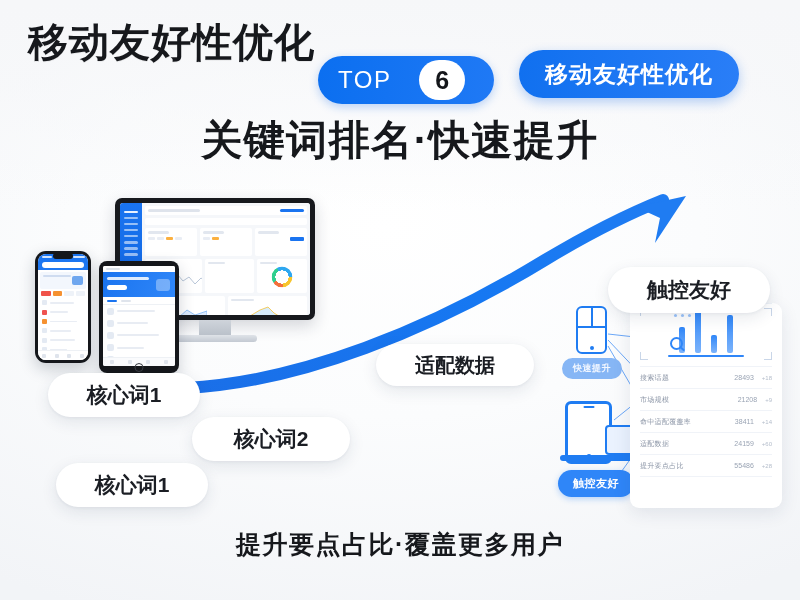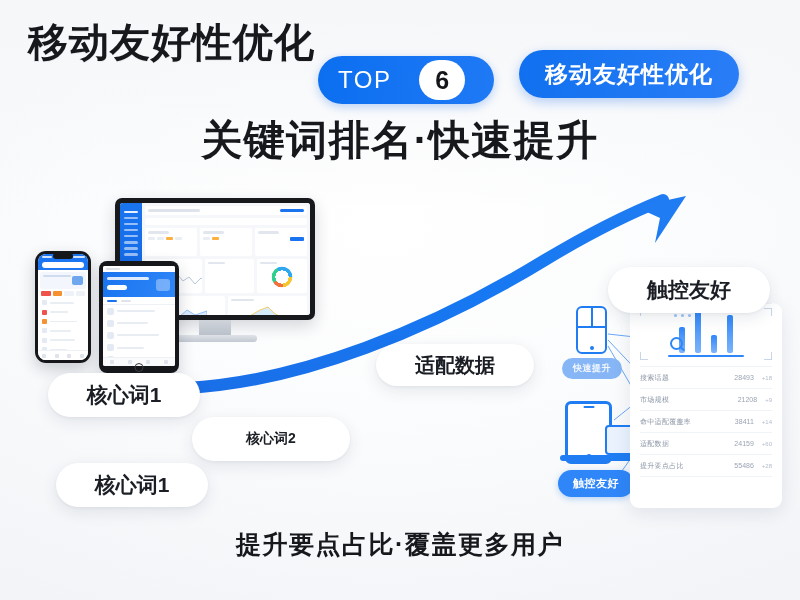--- a/index.html
+++ b/index.html
@@ -227,21 +227,21 @@
   
   .wpill{
     position:absolute;background:#ffffff;border-radius:24px;
     box-shadow:0 5px 16px rgba(30,48,80,.10), 0 1px 3px rgba(30,48,80,.06);
     display:flex;align-items:center;justify-content:center;
     color:#1b1e24;font-weight:700;white-space:nowrap;box-sizing:border-box;
   }
   #pill-touch{left:608px;top:267px;width:162px;height:46px;font-size:21px;}
   #pill-layout{left:376px;top:344px;width:158px;height:42px;font-size:20px;}
   #pill-kw-a{left:48px;top:373px;width:152px;height:44px;font-size:21px;}
-  #pill-kw-b{left:192px;top:417px;width:158px;height:44px;font-size:14px;}
+  #pill-kw-b{left:192px;top:417px;width:158px;height:44px;font-size:21px;}
   #pill-kw-c{left:56px;top:463px;width:152px;height:44px;font-size:21px;}
 
   .footer-text{
     position:absolute;left:0;top:528px;width:800px;text-align:center;
     font-size:25px;font-weight:700;color:#16181c;letter-spacing:1.5px;
   }
 </style>
 </head>
 <body>
 

